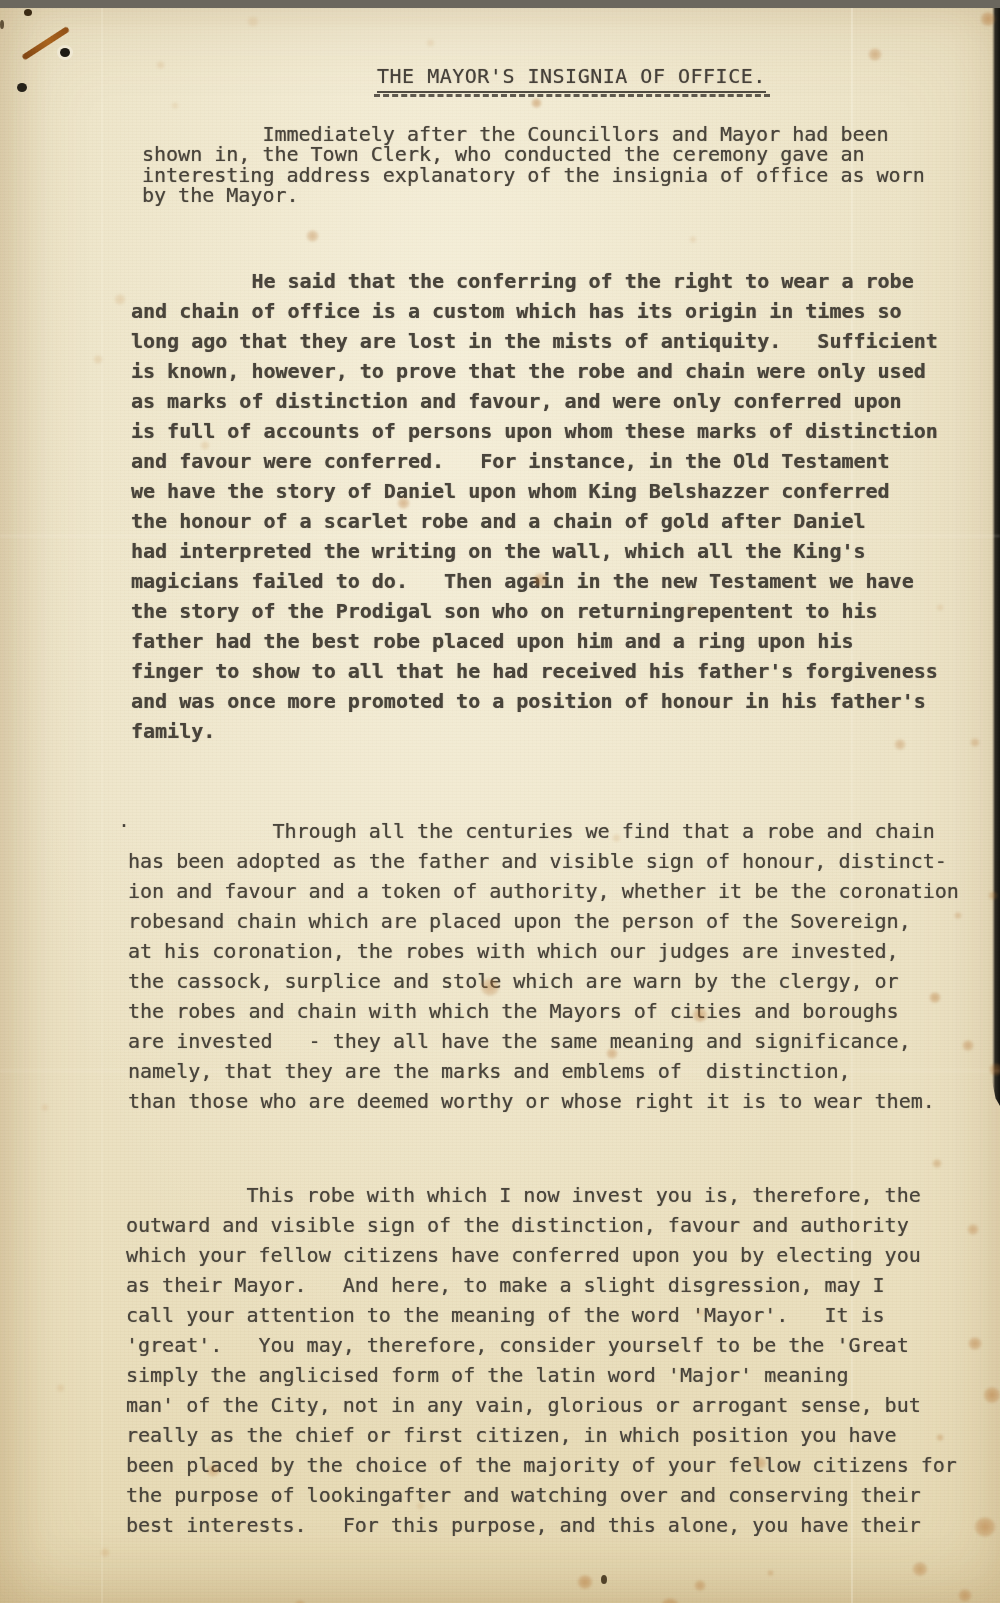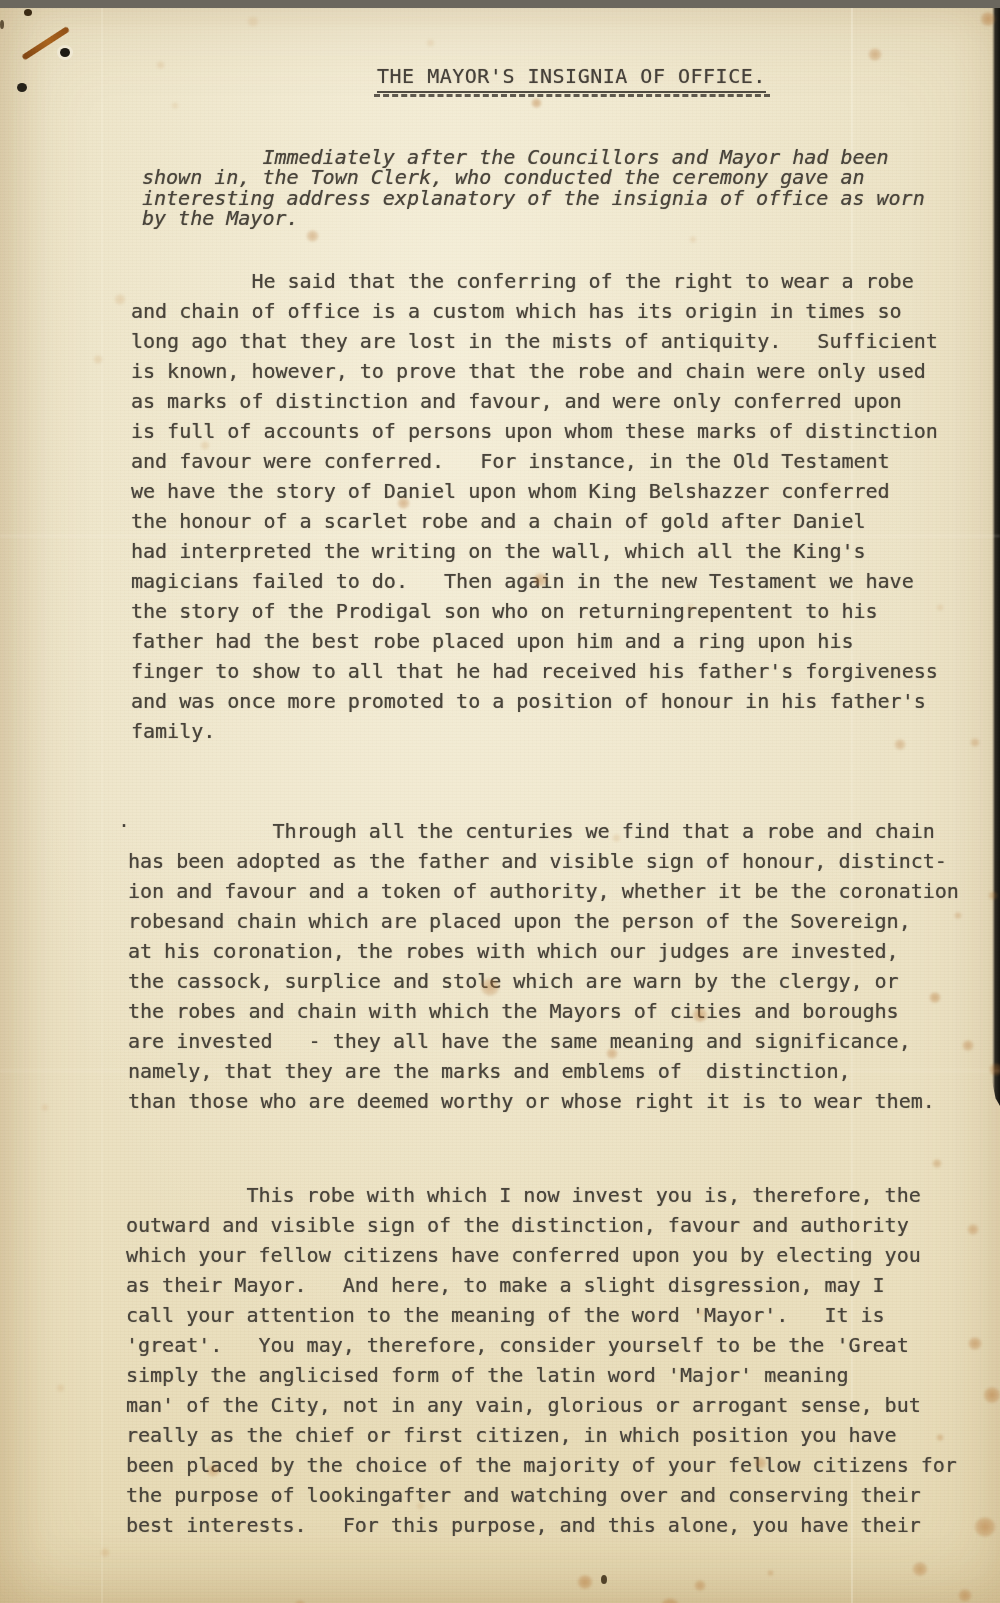--- a/index.html
+++ b/index.html
@@ -29,22 +29,22 @@
   .title .ul::after{
     content:"";position:absolute;left:-3px;right:-4px;bottom:-6px;
     border-bottom:3px dashed rgba(58,53,45,.8);
   }
   .para{
     position:absolute;
     font-size:20px;color:#49443b;
     text-shadow:0 0 1px rgba(73,68,59,.55), .4px .4px 0 rgba(73,68,59,.25);
   }
   .line{white-space:pre;}
-  .para-0{top:139px;left:142px;line-height:20.4px;font-style:italic;}
-  .para-1{top:258px;left:131px;line-height:30px;}
+  .para-0{top:116px;left:142px;line-height:20.4px;}
+  .para-1{top:258px;left:131px;line-height:30px;font-weight:bold;}
   .para-2{top:808px;left:128px;line-height:30px;}
   .para-3{top:1172px;left:126px;line-height:30px;}
   .stray-dot{
     position:absolute;left:118px;top:800px;
     font-size:20px;color:#49443b;
   }
   .edge-strip{
     position:absolute;right:0;top:0;width:8px;height:1098px;
     background:linear-gradient(to left,#14130f,#2e2b23 62%,rgba(46,43,35,.25) 88%,rgba(46,43,35,0));
     clip-path:polygon(0 0,100% 0,100% 100%,45% 99.3%,0 97.8%);

